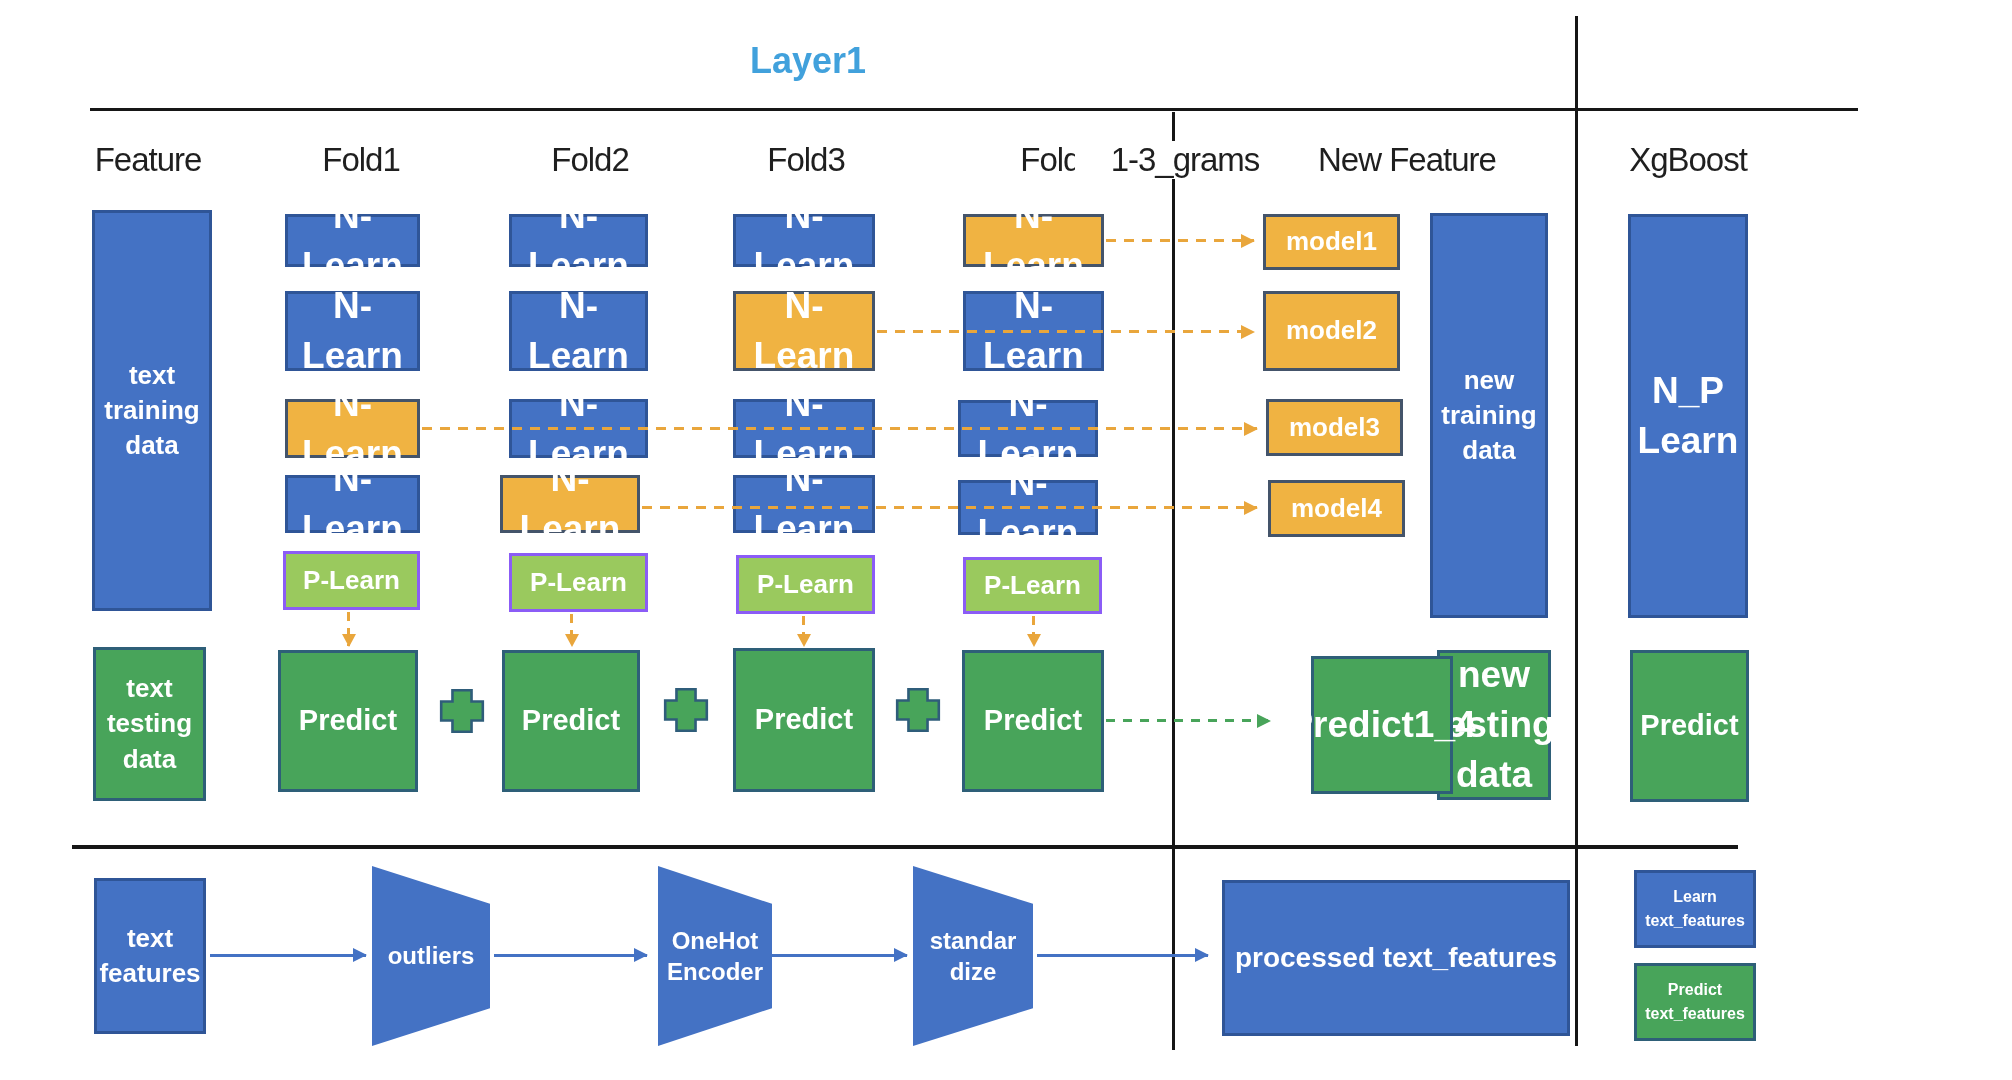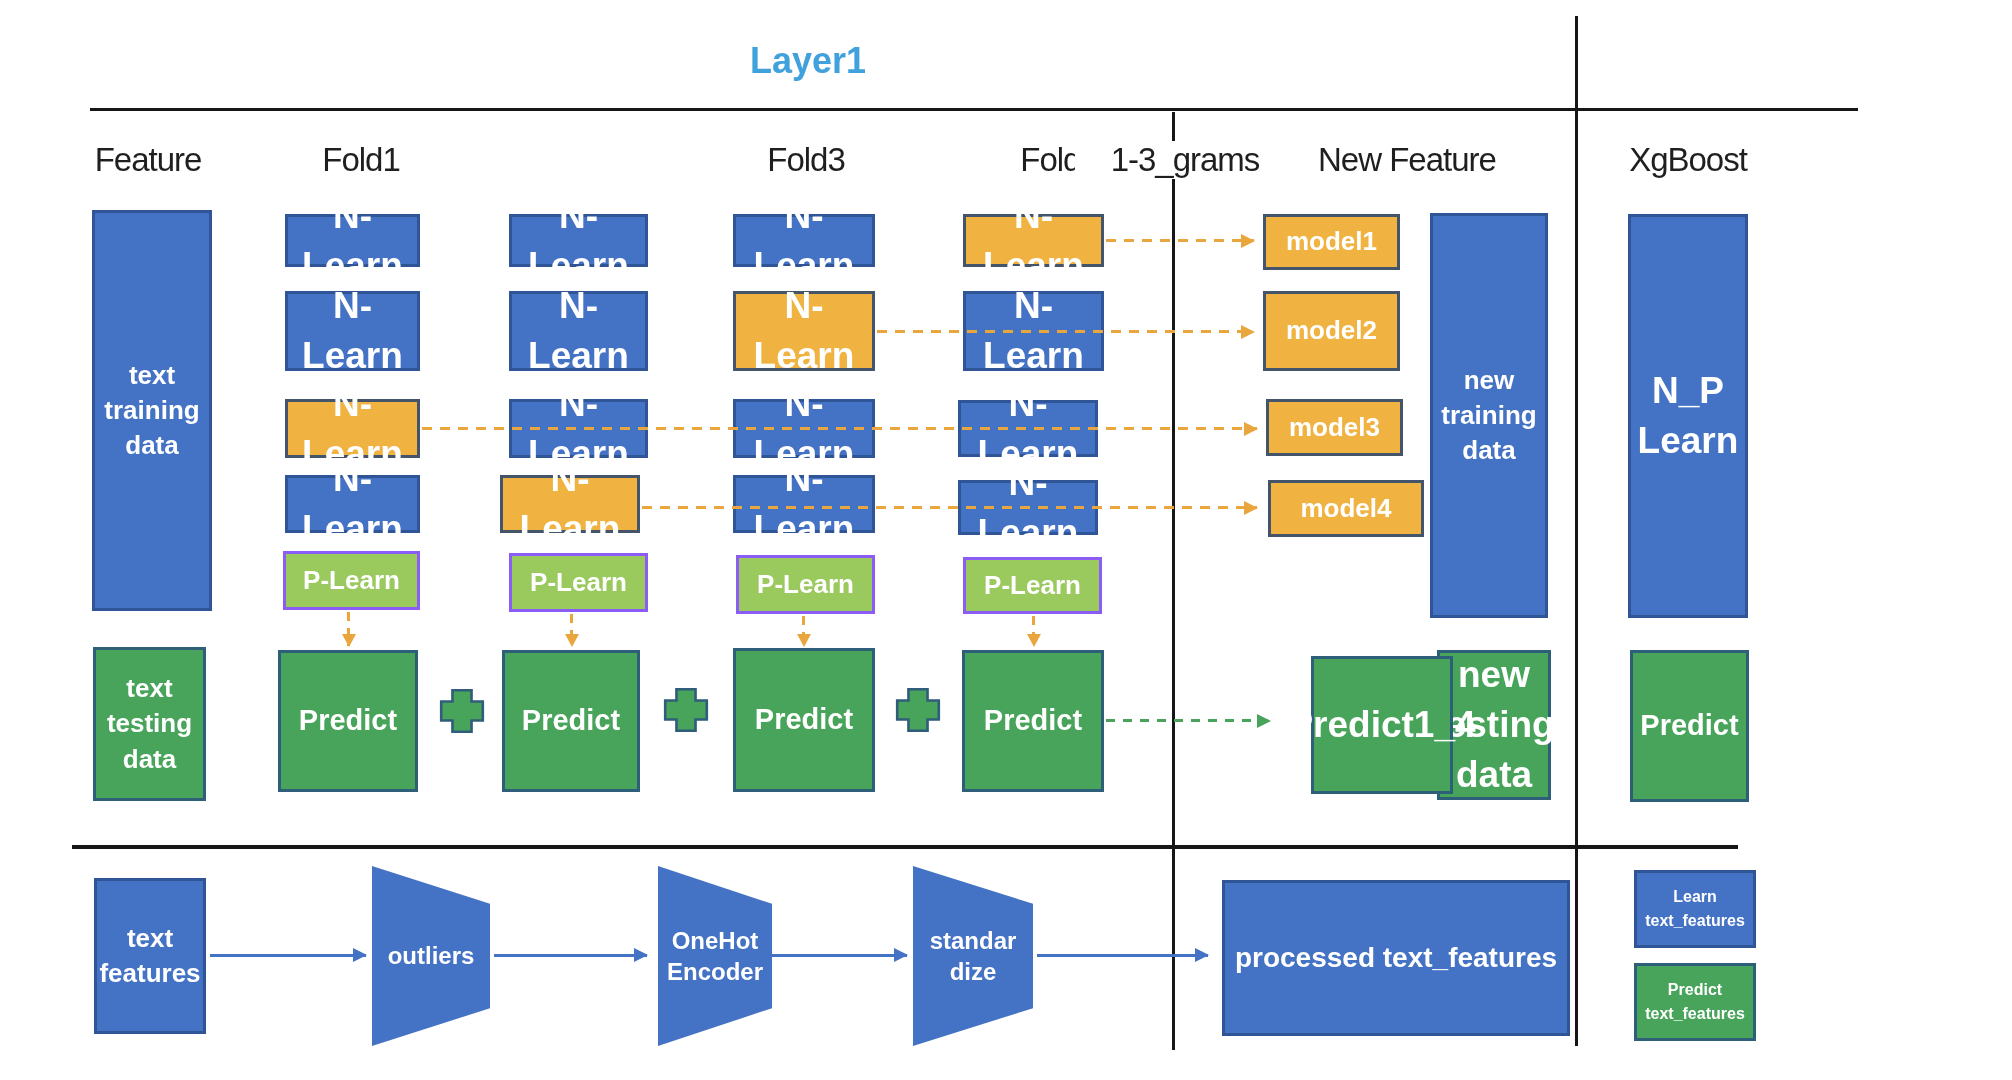--- a/index.html
+++ b/index.html
@@ -53,20 +53,21 @@
 
   <div class="hline" style="left:90px;top:108px;width:1768px;height:3px;"></div>
   <div class="hline" style="left:72px;top:845px;width:1666px;height:4px;"></div>
   <div class="vline" style="left:1172px;top:112px;width:3px;height:938px;"></div>
   <div class="vline" style="left:1575px;top:16px;width:3px;height:1030px;"></div>
 
   <div class="ltitle" style="left:698px;">Layer1</div>
 
   <div class="hdr" style="left:28px;">Feature</div>
   <div class="hdr" style="left:241px;">Fold1</div>
+  <div class="hdr" style="left:470px;">Fold2</div>
   <div class="hdr" style="left:686px;">Fold3</div>
   <div class="hdr" style="left:939px;">Fold4</div>
   <div class="hdr wbg" style="left:1075px;width:220px;">1-3_grams</div>
   <div class="hdr" style="left:1287px;">New Feature</div>
   <div class="hdr" style="left:1568px;">XgBoost</div>
 
   <div class="bx blue f26" style="left:92px;top:210px;width:120px;height:401px;">text
 training
 data</div>
   <div class="bx green f26" style="left:93px;top:647px;width:113px;height:154px;">text
@@ -97,21 +98,21 @@
   <div class="bx orange f27" style="left:963px;top:214px;width:141px;height:53px;">N-Learn</div>
   <div class="bx blue f27" style="left:963px;top:291px;width:141px;height:80px;">N-Learn</div>
   <div class="bx blue f27" style="left:958px;top:400px;width:140px;height:57px;">N-Learn</div>
   <div class="bx blue f27" style="left:958px;top:480px;width:140px;height:55px;">N-Learn</div>
   <div class="bx lgreen f26" style="left:963px;top:557px;width:139px;height:57px;">P-Learn</div>
   <div class="bx green f29" style="left:962px;top:650px;width:142px;height:142px;">Predict</div>
 
   <div class="bx orange f26" style="left:1263px;top:214px;width:137px;height:56px;">model1</div>
   <div class="bx orange f26" style="left:1263px;top:291px;width:137px;height:80px;">model2</div>
   <div class="bx orange f26" style="left:1266px;top:399px;width:137px;height:57px;">model3</div>
-  <div class="bx orange f26" style="left:1268px;top:480px;width:156px;height:57px;">model4</div>
+  <div class="bx orange f26" style="left:1268px;top:480px;width:137px;height:57px;">model4</div>
 
   <div class="bx blue f26" style="left:1430px;top:213px;width:118px;height:405px;">new
 training
 data</div>
   <div class="bx green f27" style="left:1437px;top:650px;width:114px;height:150px;">new
 testing
 data</div>
   <div class="bx green f27" style="left:1278px;top:656px;width:142px;height:138px;margin-left:33px;">Predict1_4</div>
 
   <div class="bx blue f27" style="left:1628px;top:214px;width:120px;height:404px;">N_P

